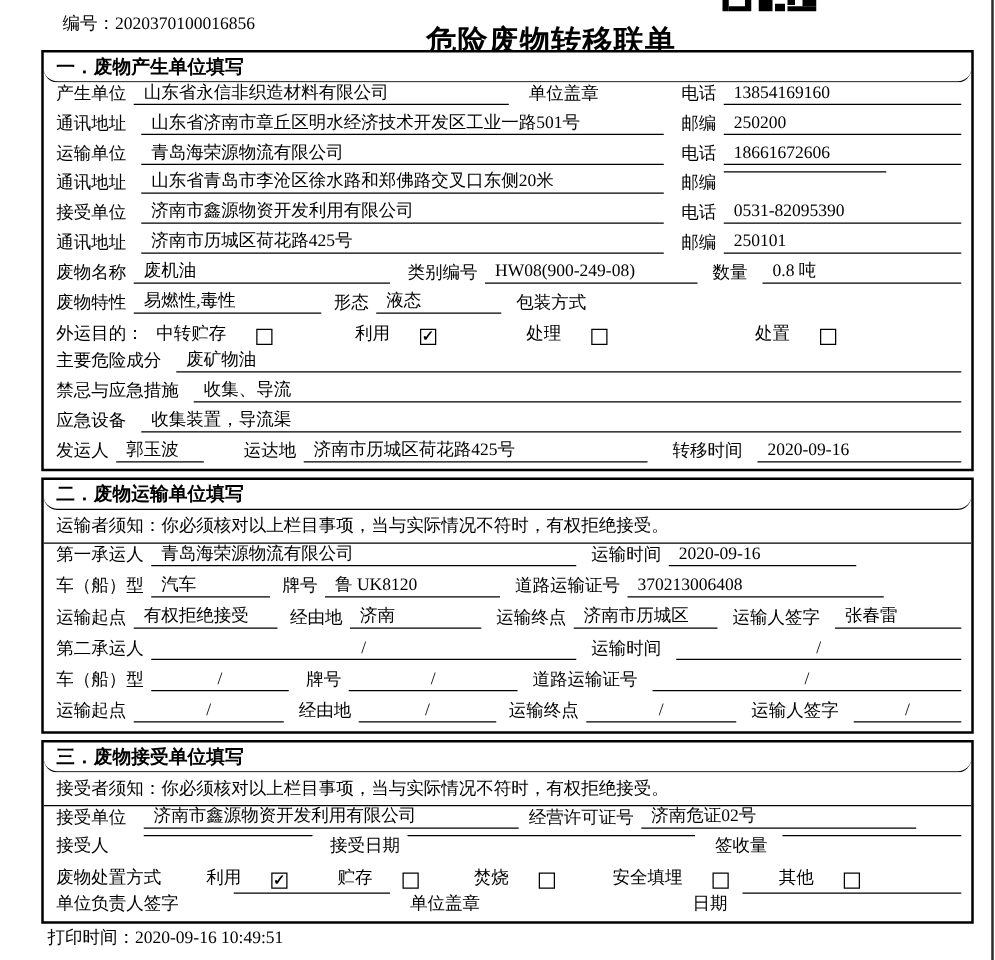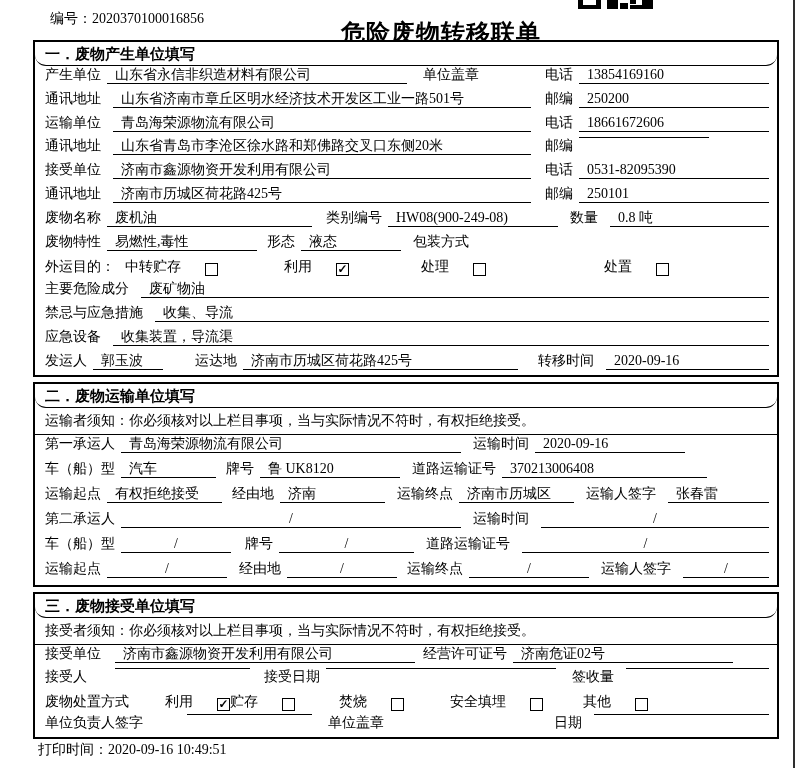--- a/index.html
+++ b/index.html
@@ -266,21 +266,21 @@
       <span class="lbl" style="margin-left:16px">签收量</span>
       <span class="u fill"></span>
     </div>
 
     <div class="row opts">
       <span class="lbl">废物处置方式</span>
       <span class="cb-group" style="margin-left:36px">
         <span class="lbl">利用</span>
         <span class="cb">✓</span>
       </span>
-      <span class="cb-group" style="">
+      <span class="cb-group" style="margin-left:40px">
         <span class="lbl">贮存</span>
         <span class="cb"></span>
       </span>
       <span class="cb-group" style="margin-left:44px">
         <span class="lbl">焚烧</span>
         <span class="cb"></span>
       </span>
       <span class="cb-group" style="margin-left:46px">
         <span class="lbl">安全填埋</span>
         <span class="cb"></span>

